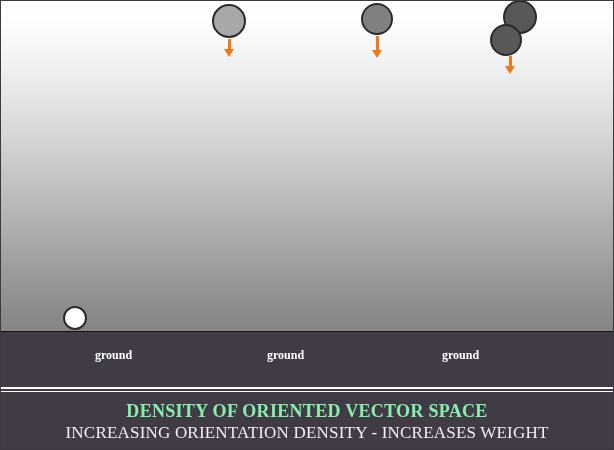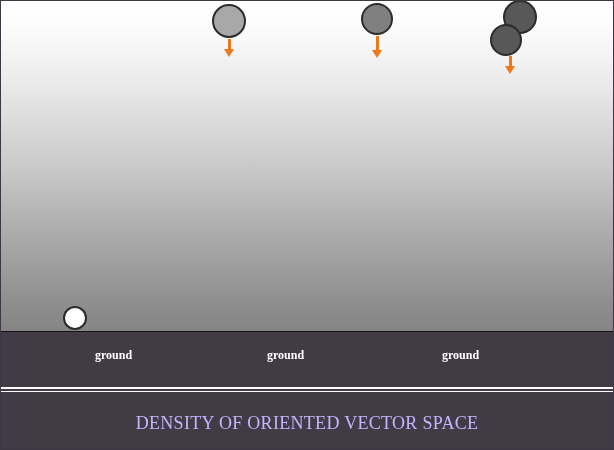--- a/index.html
+++ b/index.html
@@ -111,23 +111,23 @@
   #caption-panel {
     position: absolute;
     left: 0;
     top: 391px;
     width: 612px;
     height: 57px;
     background: #413b46;
     text-align: center;
   }
   #caption-title {
-    margin-top: 21px;
-    color: #c4b5fd;
-    font-weight: normal;
+    margin-top: 9px;
+    color: #86efac;
+    font-weight: bold;
     font-size: 18px;
     letter-spacing: 0.3px;
     line-height: 21px;
   }
   #caption-sub {
     color: #f2eef6;
     font-weight: normal;
     font-size: 17px;
     letter-spacing: 0.2px;
     line-height: 21px;
@@ -166,15 +166,16 @@
     <span class="ground-label" style="left: 441px;">ground</span>
   </div>
 
   <div id="separator">
     <div class="bar" style="top:0px;"></div>
     <div class="bar" style="top:4px;"></div>
   </div>
 
   <div id="caption-panel">
     <div id="caption-title">DENSITY OF ORIENTED VECTOR SPACE</div>
+    <div id="caption-sub">INCREASING ORIENTATION DENSITY - INCREASES WEIGHT</div>
   </div>
 
 </div>
 
 </body></html>

